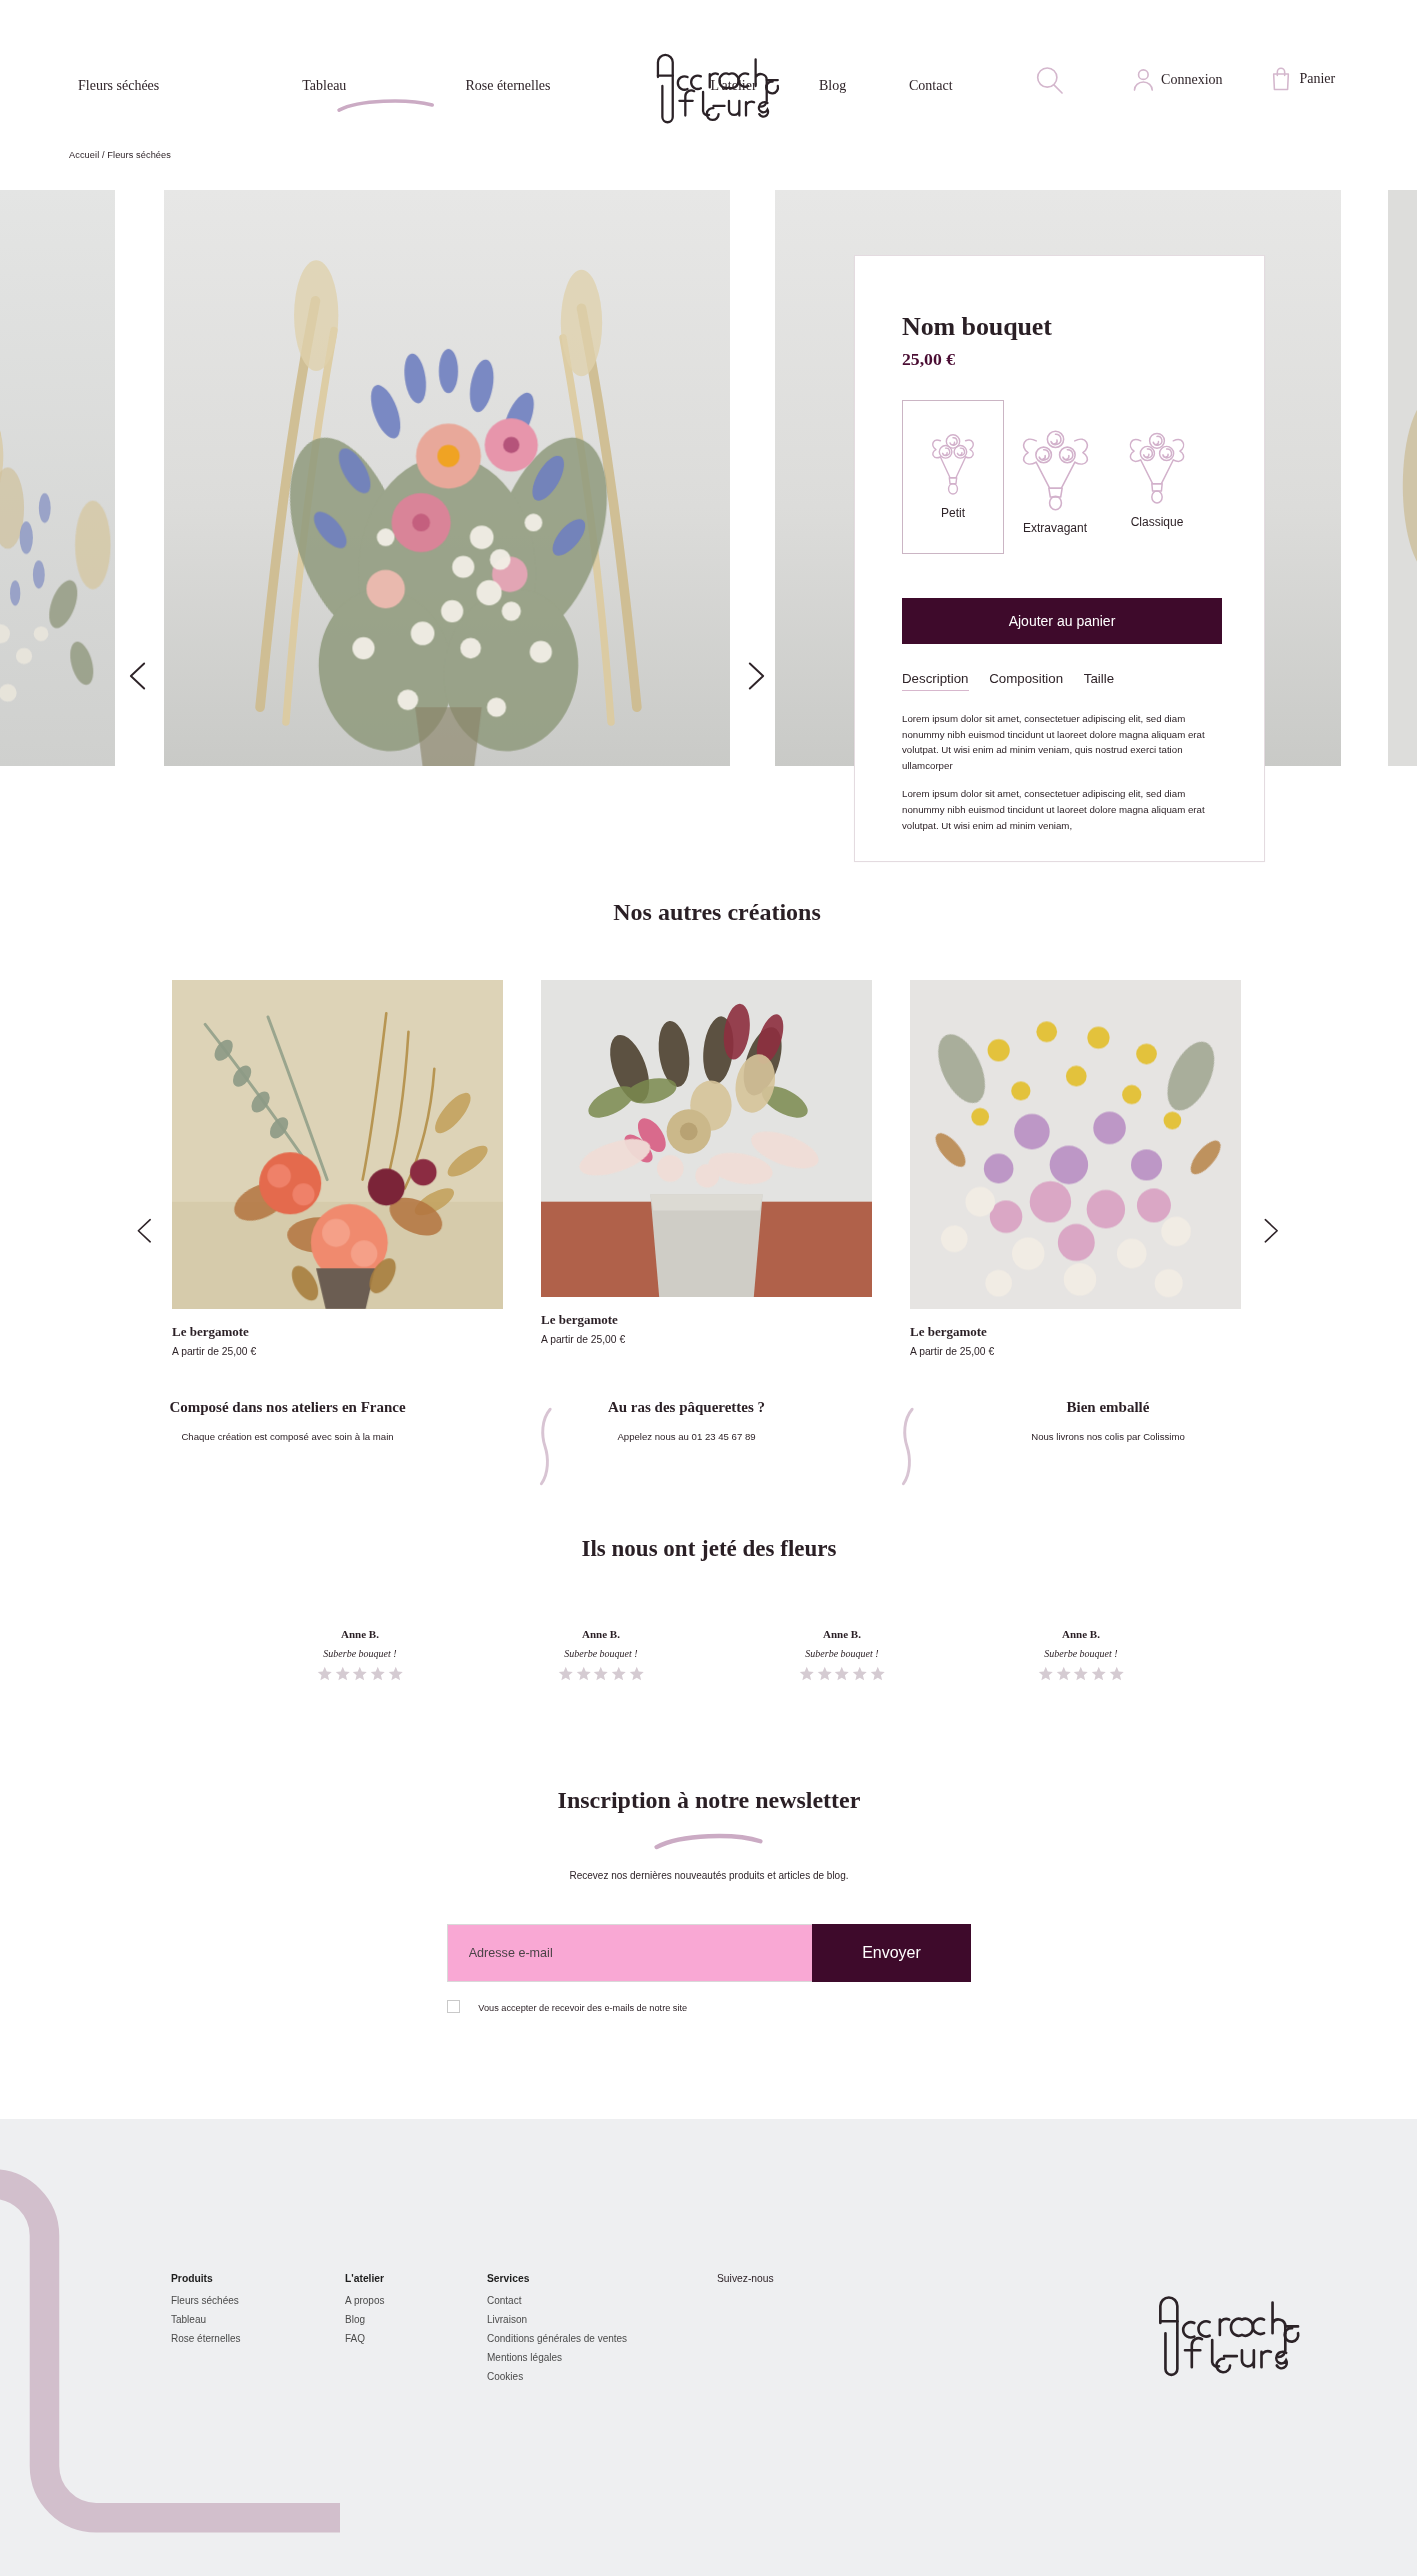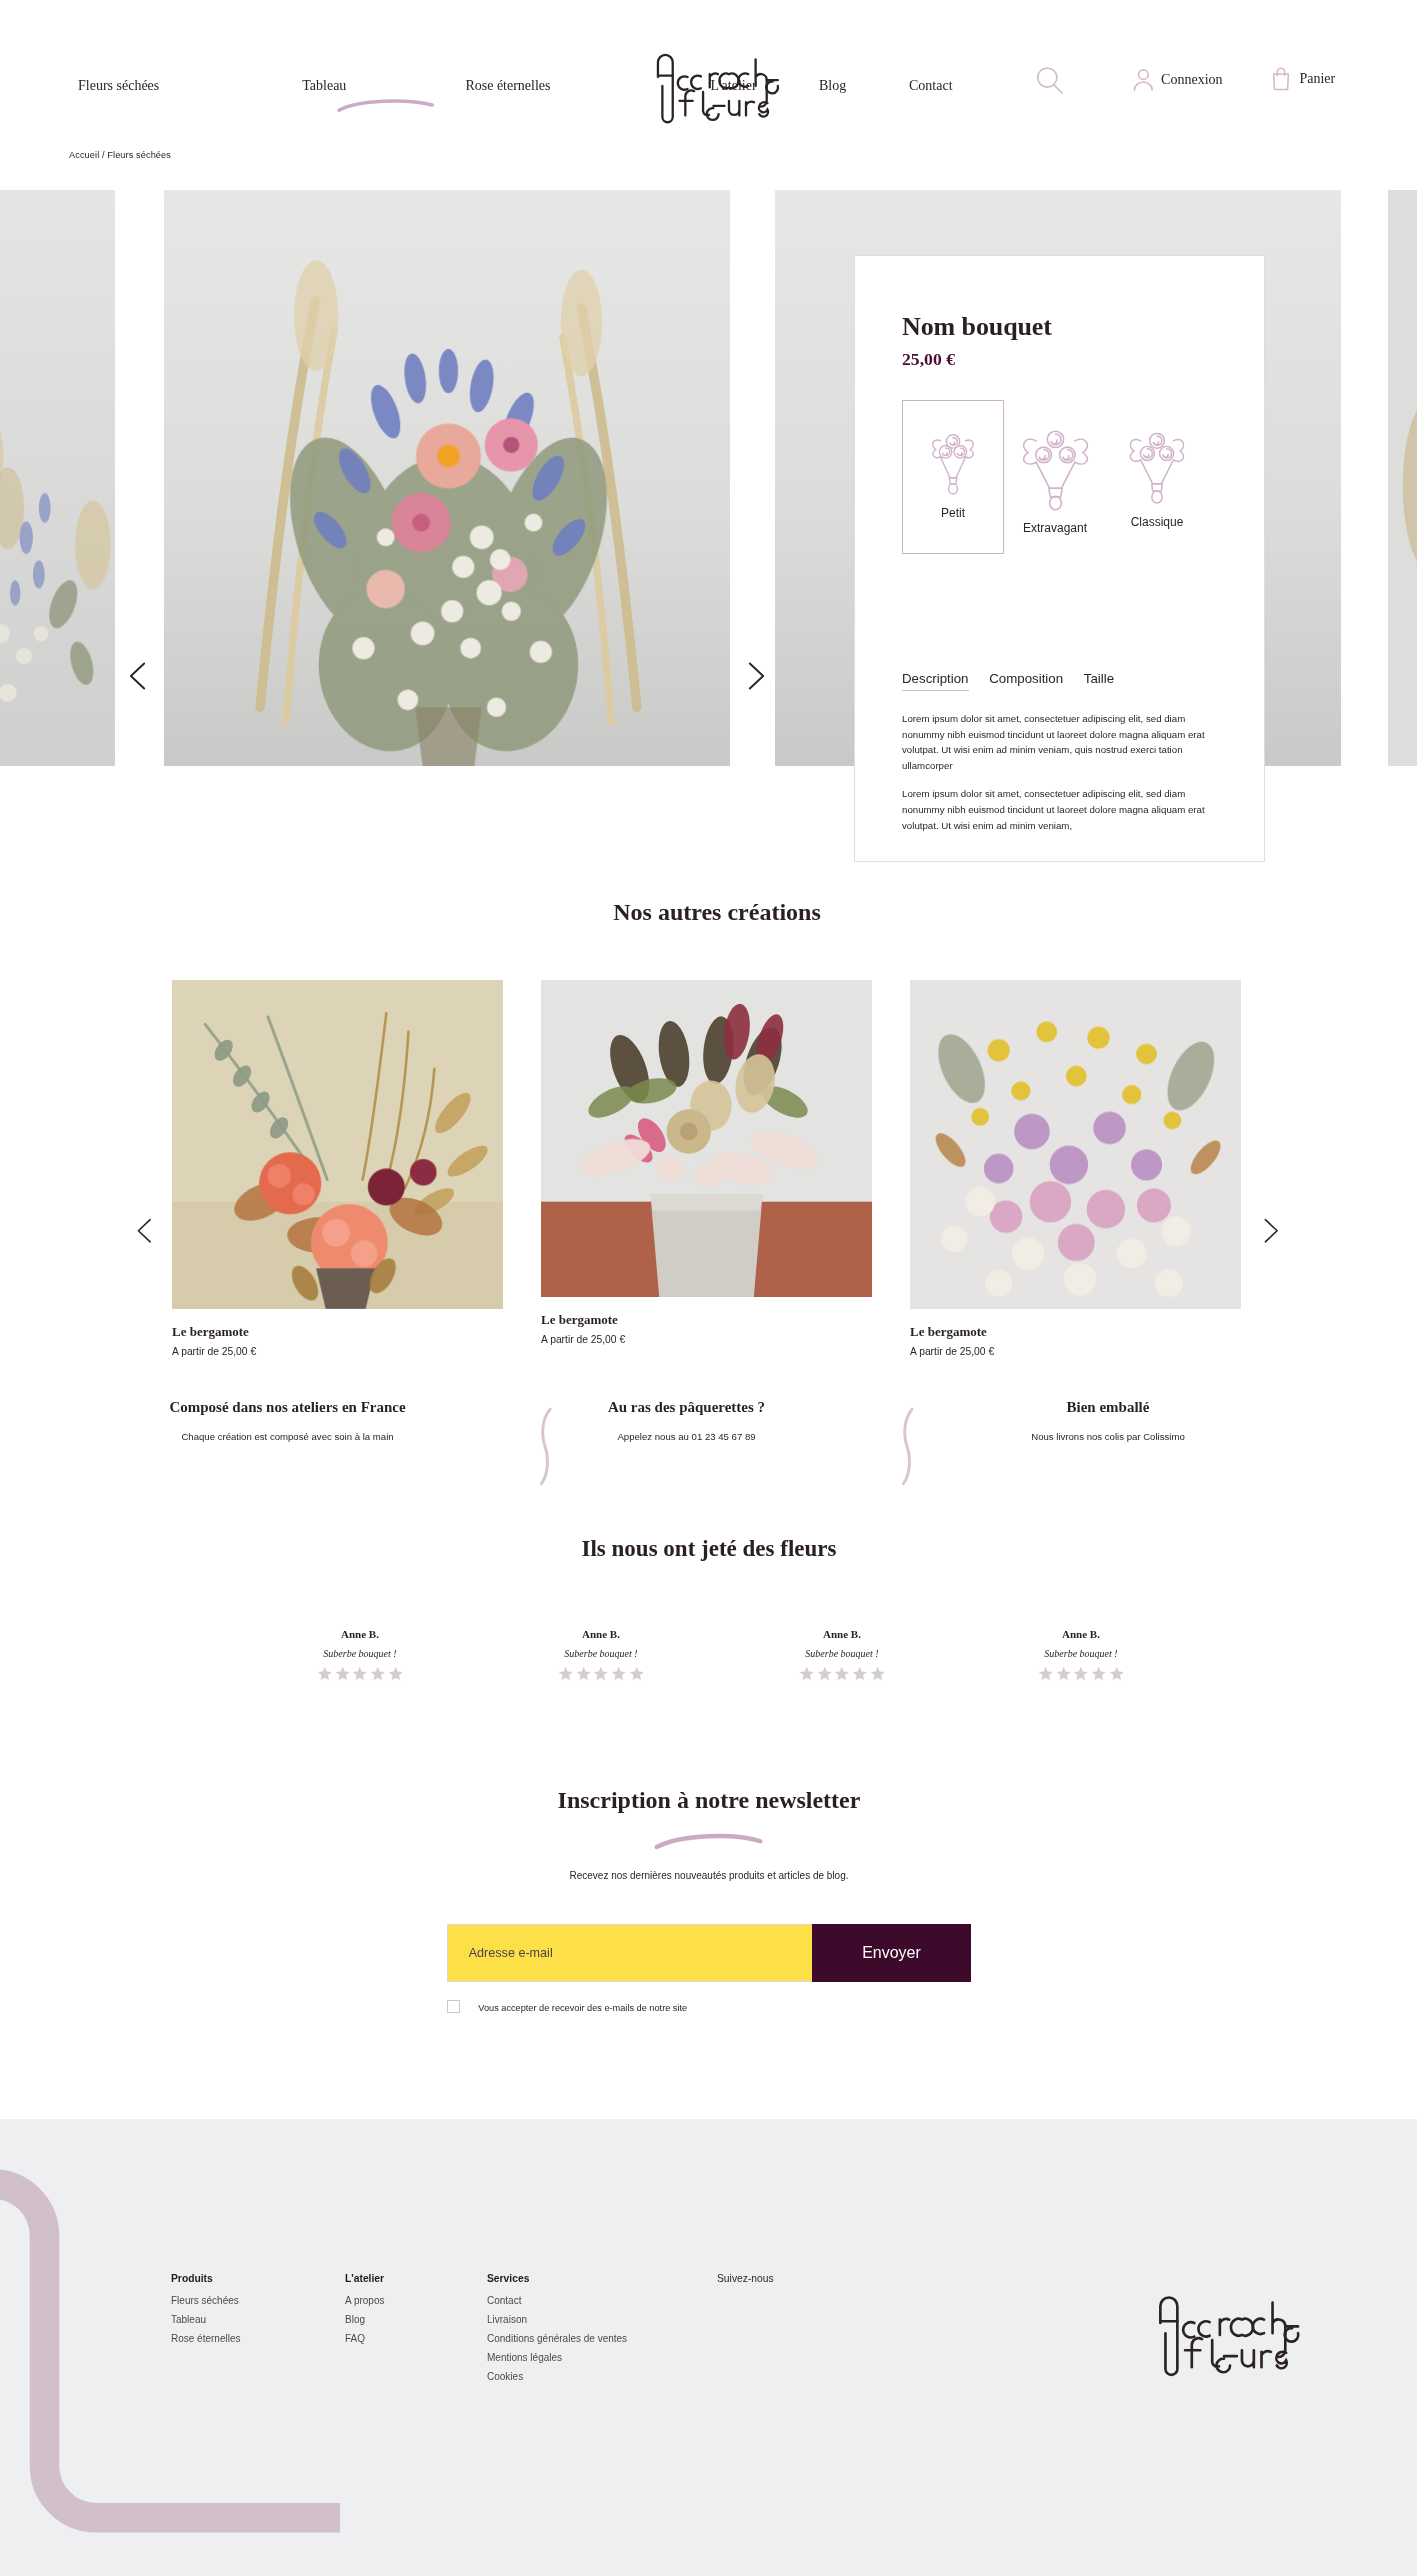--- a/index.html
+++ b/index.html
@@ -126,21 +126,21 @@
   .t-name { font-family: "Liberation Serif", serif; font-size: 11px; font-weight: 700; color: #2a1f25; }
   .t-quote { font-family: "Liberation Serif", serif; font-style: italic; font-size: 10px; color: #2e2328; margin-top: 8px; }
   .t-stars { margin-top: 7.4px; display: flex; justify-content: center; gap: 2.2px; }
 
   
   .newsletter { position: absolute; top: 1787px; left: 0; width: 1418px; }
   .nl-title { font-family: "Liberation Serif", serif; font-size: 24px; font-weight: 700; color: #2a1f25; text-align: center; }
   .nl-swoosh { position: absolute; top: 44px; left: 653px; width: 111px; height: 19px; }
   .nl-sub { text-align: center; font-size: 10px; color: #2e2328; margin-top: 56px; }
   .nl-form { position: absolute; top: 137px; left: 447px; display: flex; width: 524px; height: 58px; }
-  .nl-input { flex: 1; border: 0.7px solid #d9d9d9; border-right: none; padding: 0 20.7px; font-family: "Liberation Sans", sans-serif; font-size: 12.6px; color: #2e2328; outline: none; background: #fde047; }
+  .nl-input { flex: 1; border: 0.7px solid #d9d9d9; border-right: none; padding: 0 20.7px; font-family: "Liberation Sans", sans-serif; font-size: 12.6px; color: #2e2328; outline: none; background: #f9a8d4; }
   .nl-input::placeholder { color: #4b4347; }
   .nl-submit { width: 159px; background: #3e0a2b; color: #fff; border: none; font-family: "Liberation Sans", sans-serif; font-size: 16px; cursor: pointer; }
   .nl-check { position: absolute; top: 213px; left: 447px; display: flex; align-items: flex-end; gap: 18px; }
   .nl-box { width: 13.3px; height: 13.3px; border: 0.7px solid #c9c9c9; background: #fff; cursor: pointer; flex: none; }
   .nl-ctext { font-size: 9.2px; color: #2e2328; }
 
   
   footer.site-footer { position: absolute; top: 2119px; left: 0; width: 1418px; height: 537px; background: #eeeff1; overflow: hidden; }
   .foot-deco { position: absolute; top: 0; left: 0; width: 340px; height: 457px; pointer-events: none; }
   .foot-cols { position: absolute; top: 154px; left: 171px; width: 812px; }
@@ -460,20 +460,21 @@
             <path d="M59 39 A6 6 0 1 1 54 47 A3.5 3.5 0 1 0 61 46"></path>
           <path d="M24 54 L40 86 L52 86 L68 54"></path>
           <path d="M39 86 L53 86 L52 96 L40 96 Z"></path>
           <ellipse cx="46" cy="104" rx="7" ry="8"></ellipse>
         </g>
       </svg>
       <span class="sz-label">Classique</span>
     </div>
   </div>
 
+  <button class="addcart-btn">Ajouter au panier</button>
 
   <div class="tabs">
     <div class="tab active">Description</div>
     <div class="tab">Composition</div>
     <div class="tab">Taille</div>
   </div>
 
   <div class="tab-body">
     <p>Lorem ipsum dolor sit amet, consectetuer adipiscing elit, sed diam nonummy nibh euismod tincidunt ut laoreet dolore magna aliquam erat volutpat. Ut wisi enim ad minim veniam, quis nostrud exerci tation ullamcorper</p>
     <p>Lorem ipsum dolor sit amet, consectetuer adipiscing elit, sed diam nonummy nibh euismod tincidunt ut laoreet dolore magna aliquam erat volutpat. Ut wisi enim ad minim veniam,</p>

